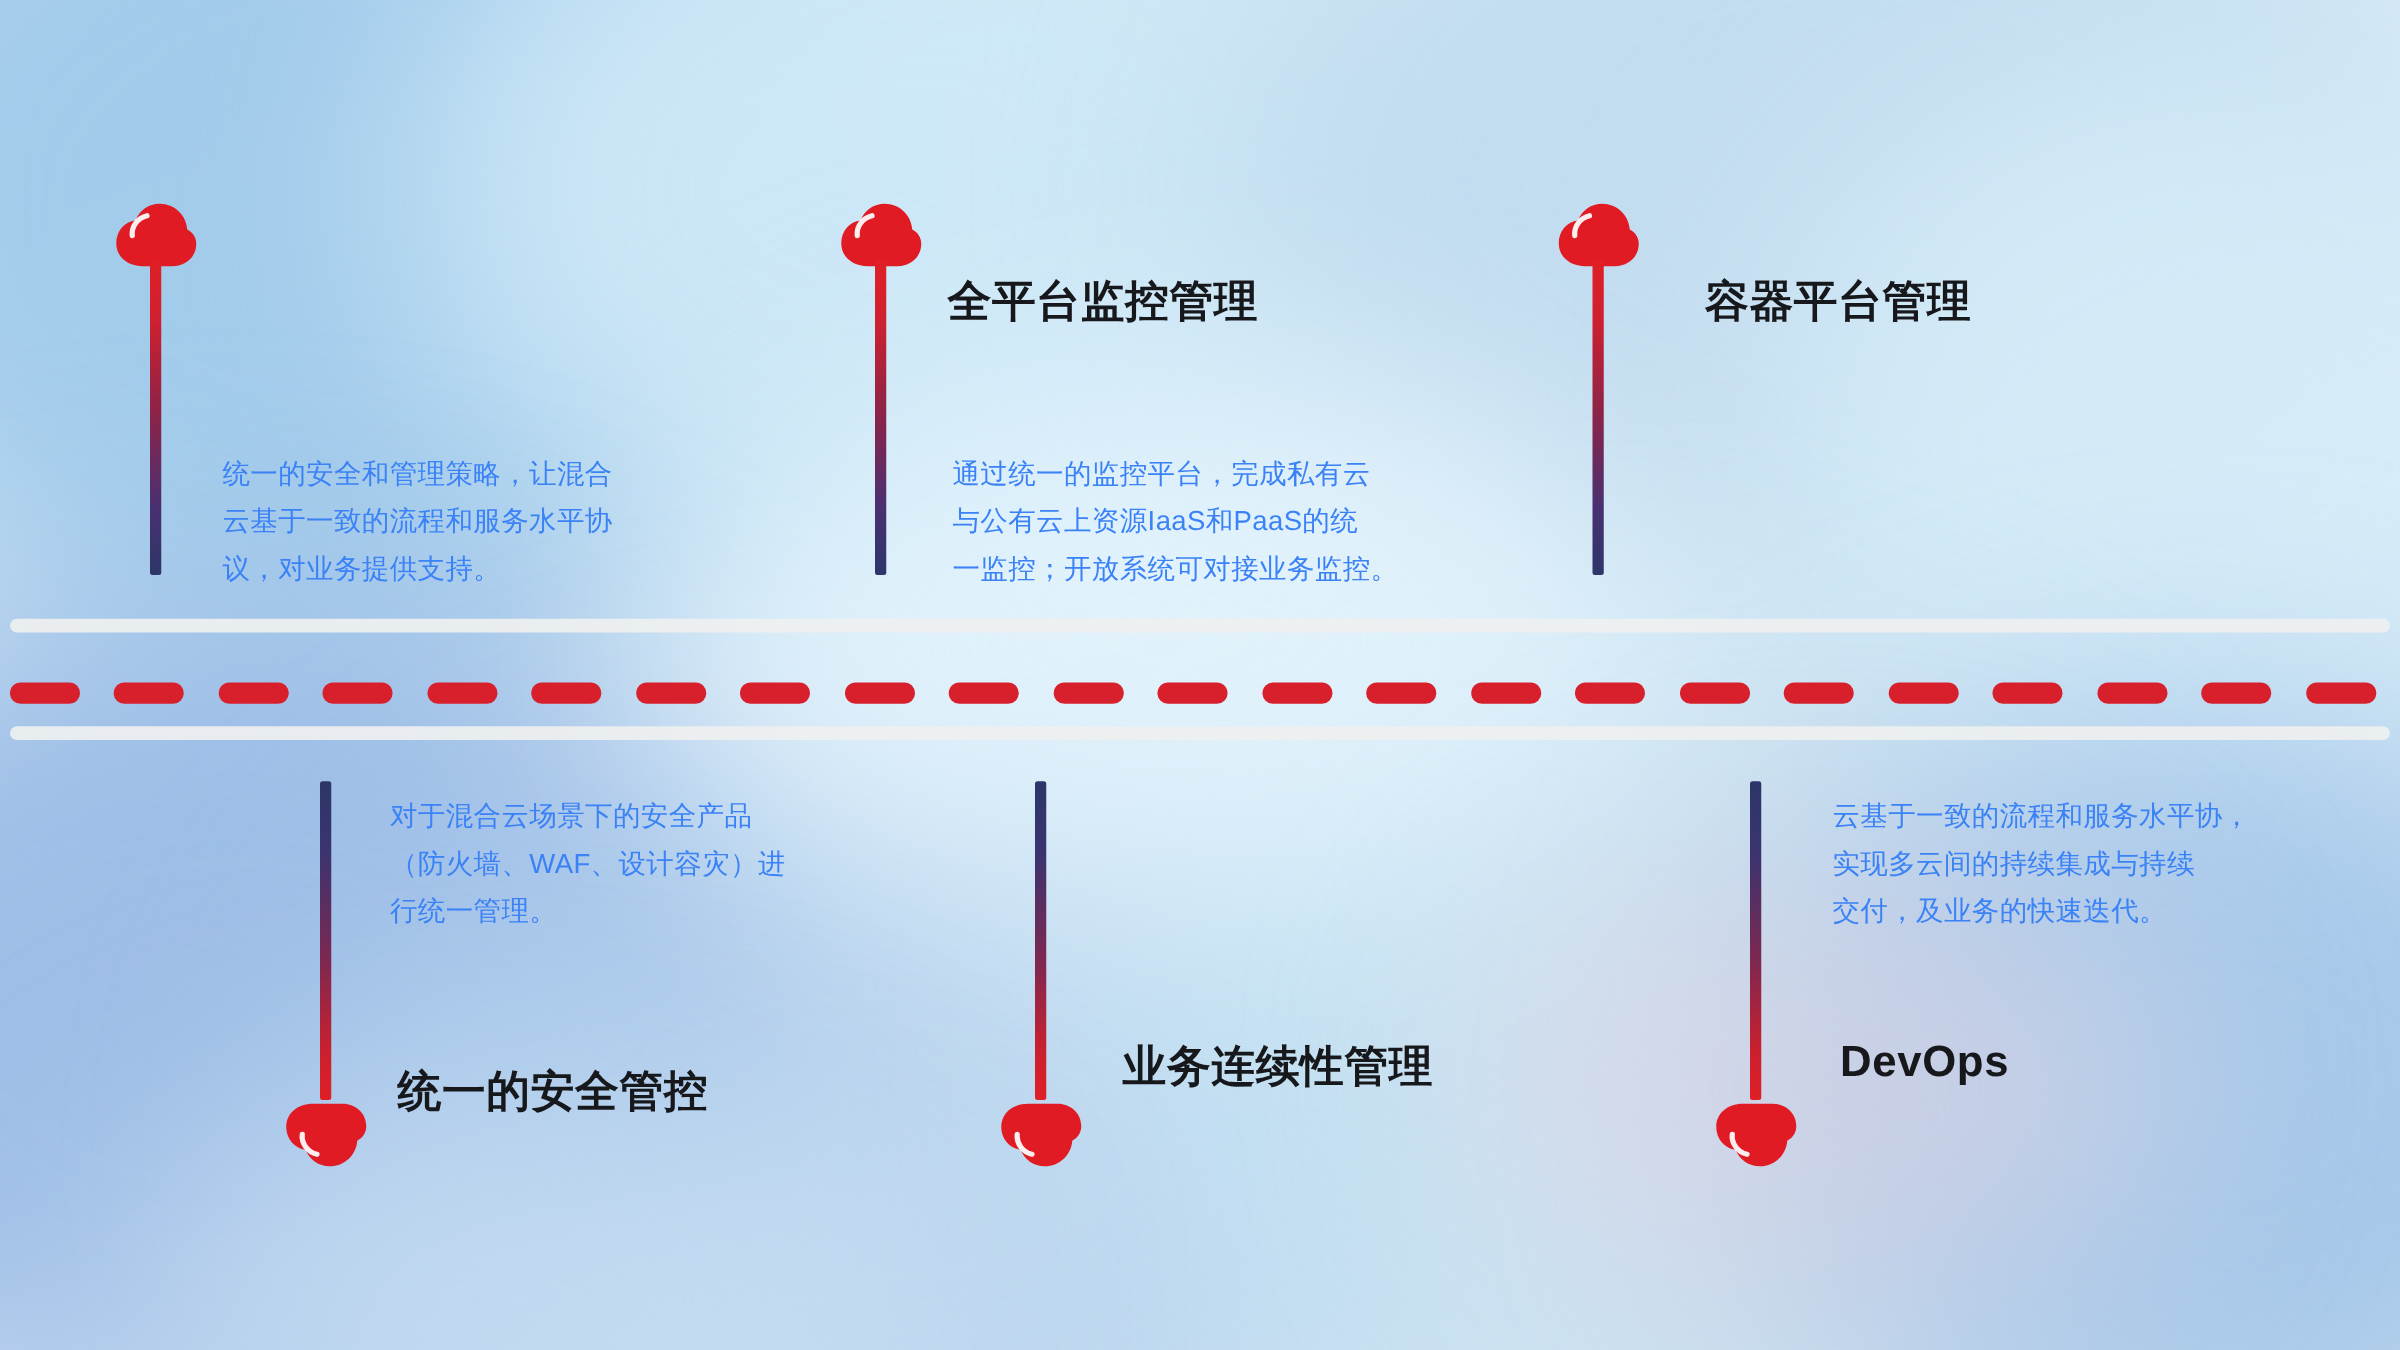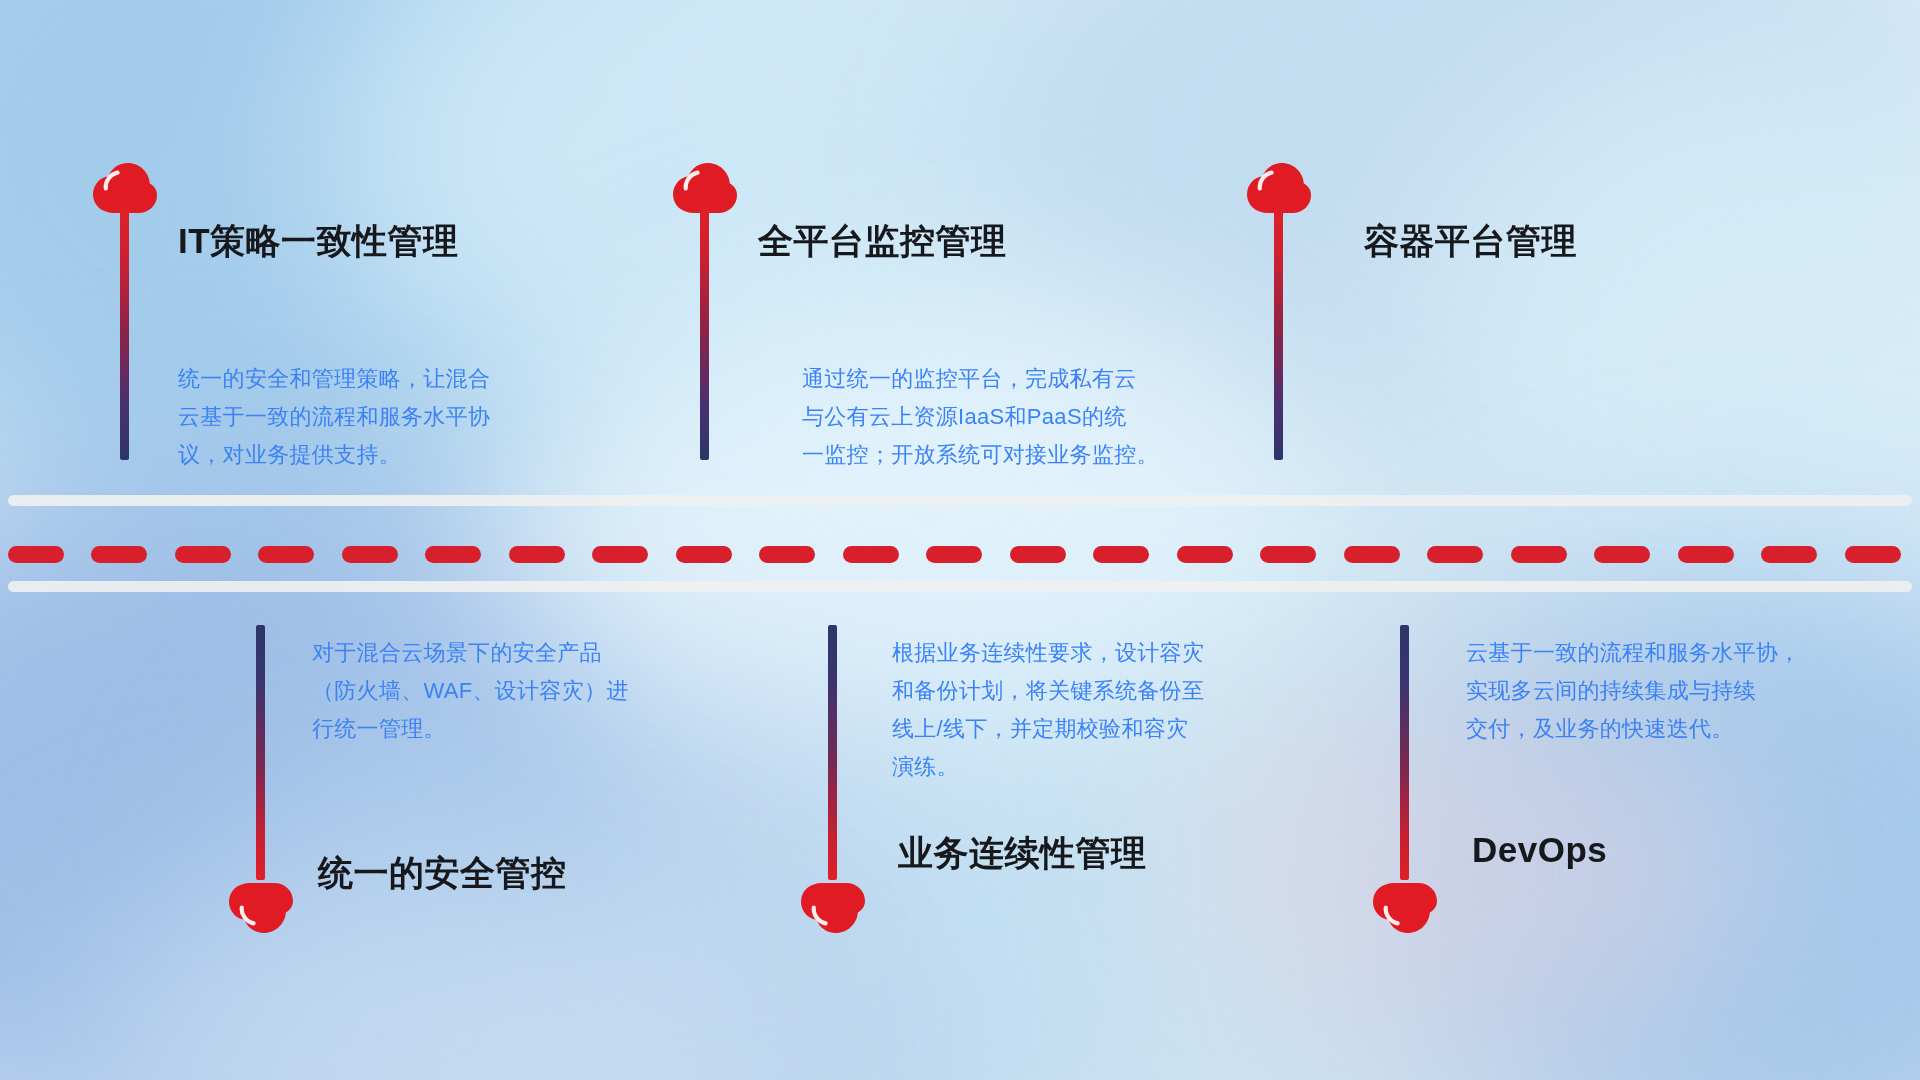--- a/index.html
+++ b/index.html
@@ -128,34 +128,33 @@
   <div class="bg-blob blob-j"></div>
   <div class="bg-blob blob-k"></div>
 
   <div class="cloud" style="left:92px; top:162px;">
     <svg viewBox="0 0 66 52" xmlns="http://www.w3.org/2000/svg">
       <path d="M22.5 51 C9.5 51 1 43 1 32.5 C1 23 7.5 15.5 16.5 14.2 C19.5 6.2 27 1 35.8 1 C47.5 1 57 10 57.8 21.5 C62.6 24 65 28.2 65 33.2 C65 43.2 56.8 51 46 51 Z" fill="#e11b24"></path>
       <path d="M13.8 26.5 C13.0 19.2 18.2 12.2 25.6 10.6" fill="none" stroke="#ffffff" stroke-width="4.2" stroke-linecap="round" opacity="0.92"></path>
     </svg>
   </div>
   <div class="stem down" style="left:120px; top:208px; height:252px;"></div>
-  <div class="title" style="left:178px; top:218px;">IT策略一致性管理</div>
   <div class="desc" style="left:178px; top:360px; width:430px;">统一的安全和管理策略，让混合
 云基于一致的流程和服务水平协
 议，对业务提供支持。</div>
 
   <div class="cloud" style="left:672px; top:162px;">
     <svg viewBox="0 0 66 52" xmlns="http://www.w3.org/2000/svg">
       <path d="M22.5 51 C9.5 51 1 43 1 32.5 C1 23 7.5 15.5 16.5 14.2 C19.5 6.2 27 1 35.8 1 C47.5 1 57 10 57.8 21.5 C62.6 24 65 28.2 65 33.2 C65 43.2 56.8 51 46 51 Z" fill="#e11b24"></path>
       <path d="M13.8 26.5 C13.0 19.2 18.2 12.2 25.6 10.6" fill="none" stroke="#ffffff" stroke-width="4.2" stroke-linecap="round" opacity="0.92"></path>
     </svg>
   </div>
   <div class="stem down" style="left:700px; top:208px; height:252px;"></div>
   <div class="title" style="left:758px; top:218px;">全平台监控管理</div>
-  <div class="desc" style="left:802px; top:360px; width:450px;">通过统一的监控平台，完成私有云
+  <div class="desc" style="left:762px; top:360px; width:450px;">通过统一的监控平台，完成私有云
 与公有云上资源IaaS和PaaS的统
 一监控；开放系统可对接业务监控。</div>
 
   <div class="cloud" style="left:1246px; top:162px;">
     <svg viewBox="0 0 66 52" xmlns="http://www.w3.org/2000/svg">
       <path d="M22.5 51 C9.5 51 1 43 1 32.5 C1 23 7.5 15.5 16.5 14.2 C19.5 6.2 27 1 35.8 1 C47.5 1 57 10 57.8 21.5 C62.6 24 65 28.2 65 33.2 C65 43.2 56.8 51 46 51 Z" fill="#e11b24"></path>
       <path d="M13.8 26.5 C13.0 19.2 18.2 12.2 25.6 10.6" fill="none" stroke="#ffffff" stroke-width="4.2" stroke-linecap="round" opacity="0.92"></path>
     </svg>
   </div>
   <div class="stem down" style="left:1274px; top:208px; height:252px;"></div>
@@ -201,24 +200,20 @@
 行统一管理。</div>
   <div class="title" style="left:318px; top:830px;margin-top:20px;">统一的安全管控</div>
 
   <div class="stem up" style="left:828px; top:625px; height:255px;"></div>
   <div class="cloud flip" style="left:800px; top:882px;">
     <svg viewBox="0 0 66 52" xmlns="http://www.w3.org/2000/svg">
       <path d="M22.5 51 C9.5 51 1 43 1 32.5 C1 23 7.5 15.5 16.5 14.2 C19.5 6.2 27 1 35.8 1 C47.5 1 57 10 57.8 21.5 C62.6 24 65 28.2 65 33.2 C65 43.2 56.8 51 46 51 Z" fill="#e11b24"></path>
       <path d="M13.8 26.5 C13.0 19.2 18.2 12.2 25.6 10.6" fill="none" stroke="#ffffff" stroke-width="4.2" stroke-linecap="round" opacity="0.92"></path>
     </svg>
   </div>
-  <div class="desc" style="left:892px; top:634px; width:440px;">根据业务连续性要求，设计容灾
-和备份计划，将关键系统备份至
-线上/线下，并定期校验和容灾
-演练。</div>
   <div class="title" style="left:898px; top:830px;">业务连续性管理</div>
 
   <div class="stem up" style="left:1400px; top:625px; height:255px;"></div>
   <div class="cloud flip" style="left:1372px; top:882px;">
     <svg viewBox="0 0 66 52" xmlns="http://www.w3.org/2000/svg">
       <path d="M22.5 51 C9.5 51 1 43 1 32.5 C1 23 7.5 15.5 16.5 14.2 C19.5 6.2 27 1 35.8 1 C47.5 1 57 10 57.8 21.5 C62.6 24 65 28.2 65 33.2 C65 43.2 56.8 51 46 51 Z" fill="#e11b24"></path>
       <path d="M13.8 26.5 C13.0 19.2 18.2 12.2 25.6 10.6" fill="none" stroke="#ffffff" stroke-width="4.2" stroke-linecap="round" opacity="0.92"></path>
     </svg>
   </div>
   <div class="desc" style="left:1466px; top:634px; width:430px;">云基于一致的流程和服务水平协，

